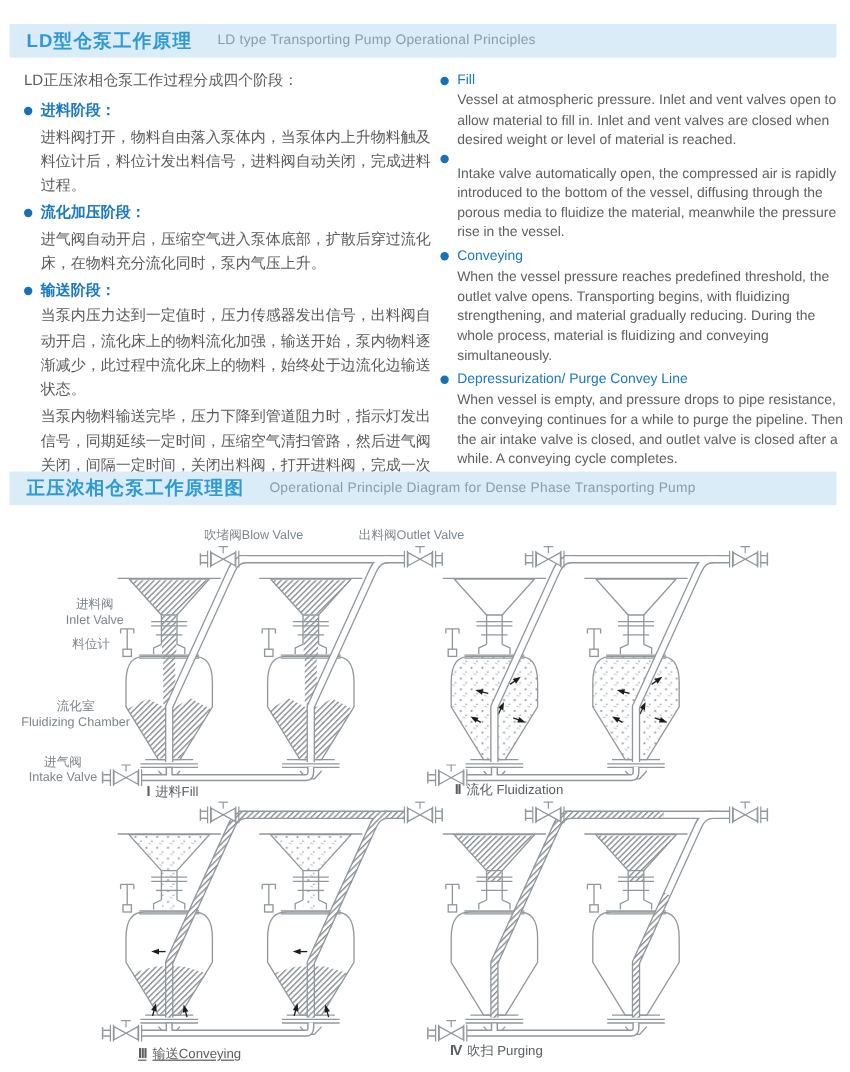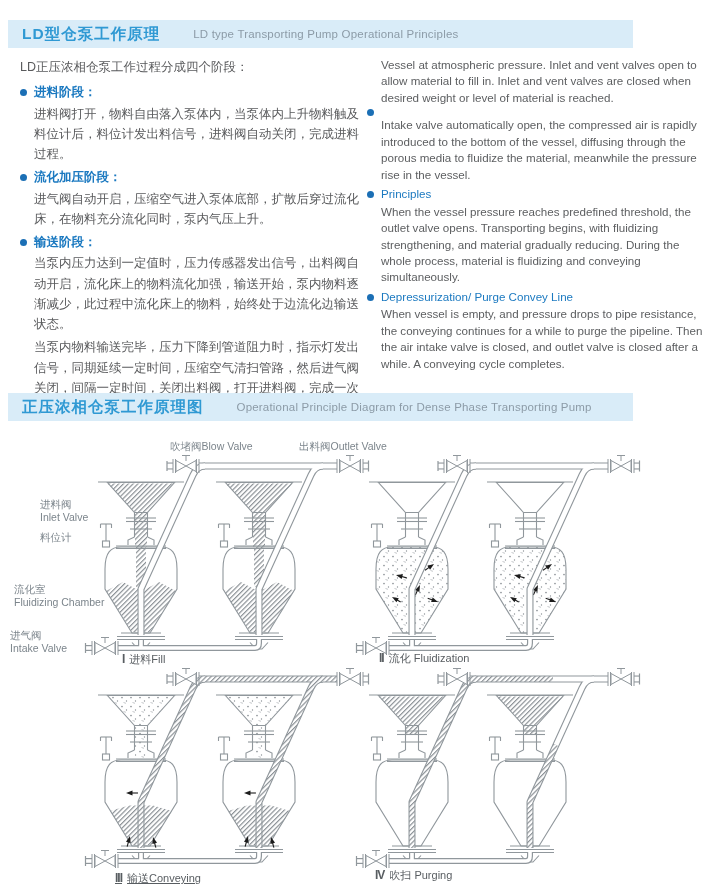--- a/index.html
+++ b/index.html
@@ -1,40 +1,40 @@
 <!DOCTYPE html>
 <html><head>
 <meta charset="utf-8">
 <style>
   html,body{margin:0;padding:0;background:#fff;}
   .page{position:relative;width:708px;height:893px;background:#fff;overflow:hidden;
         font-family:"Liberation Sans","DejaVu Sans",sans-serif;}
-  .band{position:absolute;left:8px;width:625px;height:28px;background:#d9ecf8;
+  .band{position:absolute;left:8px;width:689px;height:28px;background:#d9ecf8;
         display:flex;align-items:center;padding-left:14px;box-sizing:border-box;}
   .band1{top:20px;}
   .band2{top:393px;}
   .band-zh{font-size:15.5px;font-weight:700;color:#2f99d3;letter-spacing:1px;}
-  .band-en{font-size:11.5px;color:#8c9ba7;margin-left:33px;letter-spacing:.2px;}
+  .band-en{font-size:11.5px;color:#8c9ba7;margin-left:21px;letter-spacing:.2px;}
   .col{position:absolute;top:57px;}
   .col-zh{left:8px;width:347px;font-size:12.5px;line-height:1.62;color:#595a5c;margin-left:12px;}
   .col-en{left:367px;width:338px;font-size:11.6px;line-height:1.42;color:#5c5e60;}
   .intro{margin:0 0 5px 0;}
   .stage{margin:0 0 3px 0;}
   .stage-head{display:flex;align-items:center;margin:2px 0 1px 0;}
   .bullet{width:7px;height:7px;border-radius:50%;background:#1b6fb5;margin-right:7px;flex:0 0 auto;}
   .head-zh{color:#1b79c0;font-weight:700;}
   .head-en{color:#1b79c0;font-weight:400;}
   .stage-body{margin-left:14px;}
   .pump-svg{position:absolute;width:340px;height:235px;}
   .g1{left:30px;top:437px;}
   .g2{left:301px;top:437px;}
   .g3{left:30px;top:650px;}
   .g4{left:301px;top:650px;}
   .dlabel{position:absolute;font-size:10.5px;color:#7c858c;line-height:1.2;white-space:nowrap;}
-  .dlabel.ra{text-align:left;white-space:normal;}
+  .dlabel.ra{text-align:center;white-space:normal;}
   .caption{position:absolute;font-size:11px;color:#585d61;white-space:nowrap;}
   .cap-num{font-weight:700;font-size:12px;margin-right:5px;letter-spacing:-1px;}
 </style>
 </head>
 <body>
 
 <div class="page">
 
   <div class="band band1">
     <span class="band-zh">LD型仓泵工作原理</span>
@@ -64,32 +64,36 @@
       </div>
       <div class="stage-body">当泵内压力达到一定值时，压力传感器发出信号，出料阀自动开启，流化床上的物料流化加强，输送开始，泵内物料逐渐减少，此过程中流化床上的物料，始终处于边流化边输送状态。</div>
     </div>
     <div class="stage">
       <div class="stage-body">当泵内物料输送完毕，压力下降到管道阻力时，指示灯发出信号，同期延续一定时间，压缩空气清扫管路，然后进气阀关闭，间隔一定时间，关闭出料阀，打开进料阀，完成一次输送循环。</div>
     </div>
   </div>
 
   <div class="col col-en">
     <div class="stage">
+      <div class="stage-head">
+        <span class="bullet"></span>
+        <span class="head-en">Fill</span>
+      </div>
       <div class="stage-body">Vessel at atmospheric pressure. Inlet and vent valves open to allow material to fill in. Inlet and vent valves are closed when desired weight or level of material is reached.</div>
     </div>
     <div class="stage">
       <div class="stage-head">
         <span class="bullet"></span>
       </div>
       <div class="stage-body">Intake valve automatically open, the compressed air is rapidly introduced to the bottom of the vessel, diffusing through the porous media to fluidize the material, meanwhile the pressure rise in the vessel.</div>
     </div>
     <div class="stage">
       <div class="stage-head">
         <span class="bullet"></span>
-        <span class="head-en">Principles</span>
+        <span class="head-en">Conveying</span>
       </div>
       <div class="stage-body">When the vessel pressure reaches predefined threshold, the outlet valve opens. Transporting begins, with fluidizing strengthening, and material gradually reducing. During the whole process, material is fluidizing and conveying simultaneously.</div>
     </div>
     <div class="stage">
       <div class="stage-head">
         <span class="bullet"></span>
         <span class="head-en">Depressurization/ Purge Convey Line</span>
       </div>
       <div class="stage-body">When vessel is empty, and pressure drops to pipe resistance, the conveying continues for a while to purge the pipeline. Then the air intake valve is closed, and outlet valve is closed after a while. A conveying cycle completes.</div>
     </div>

